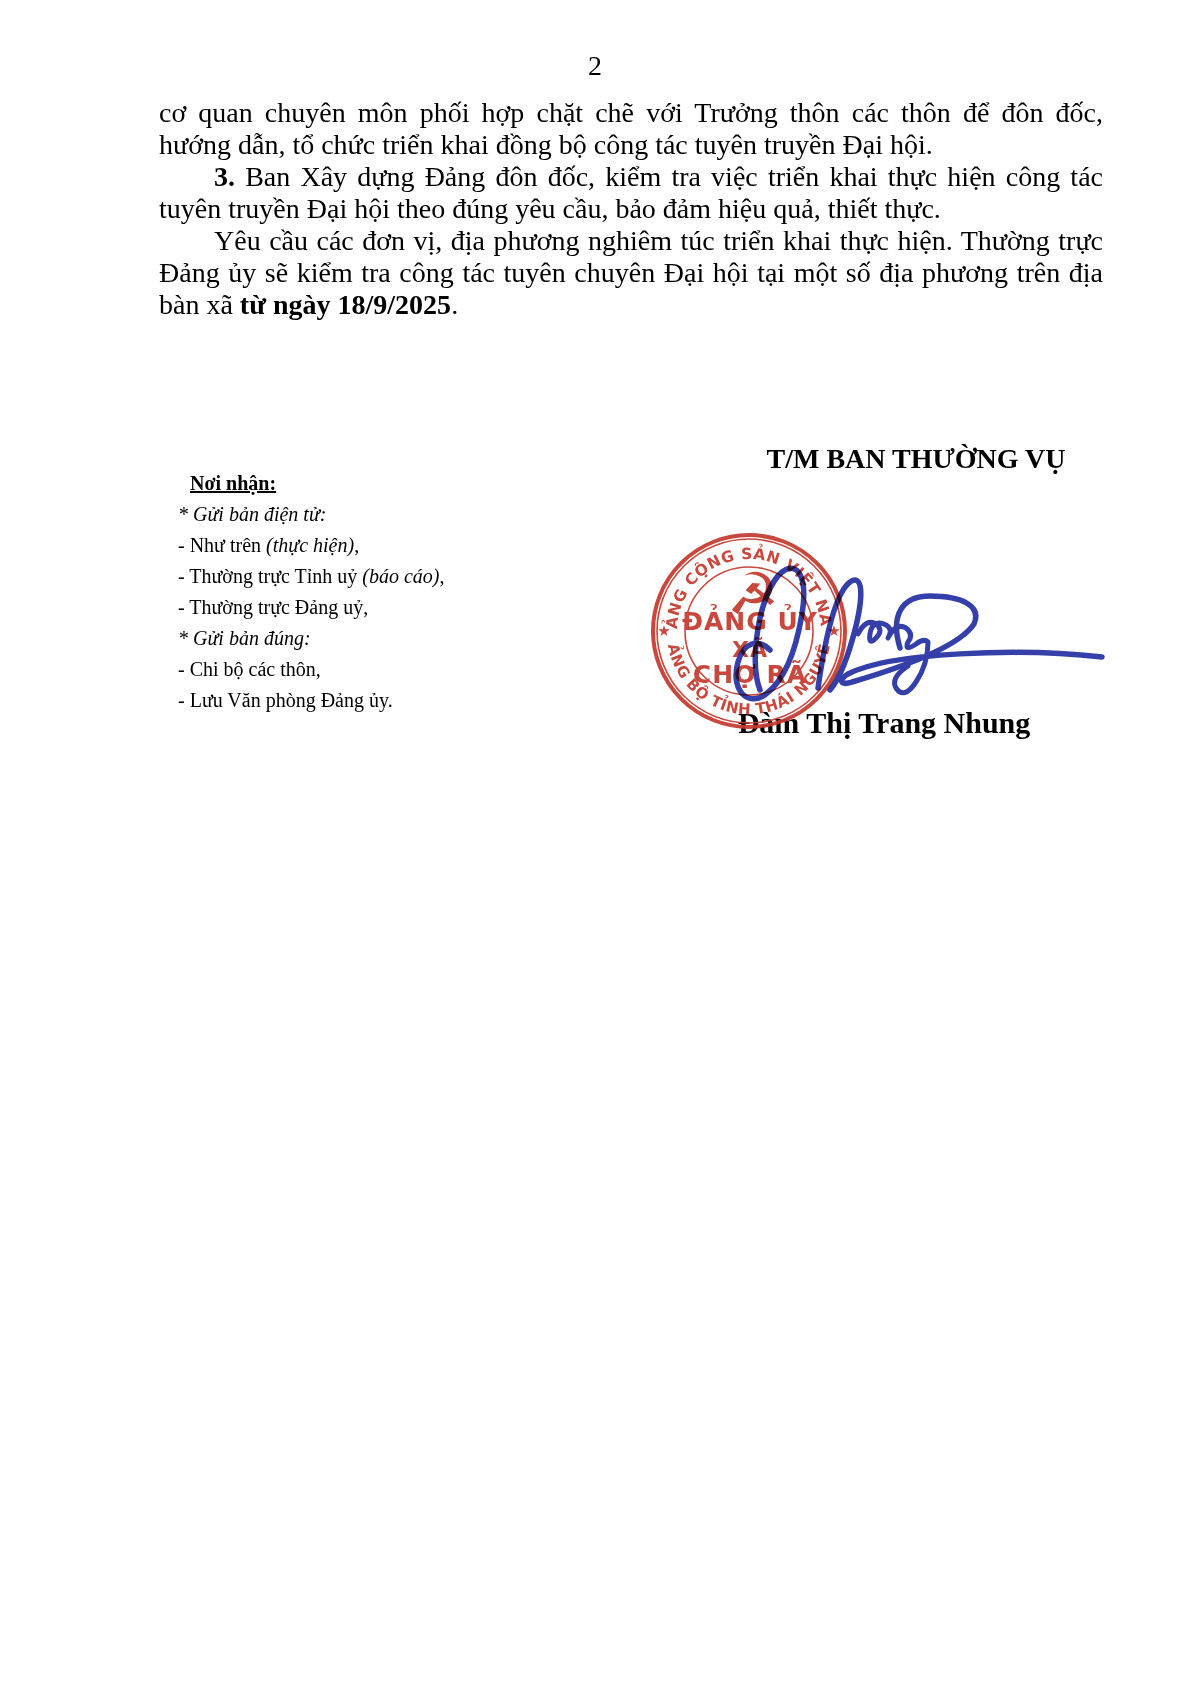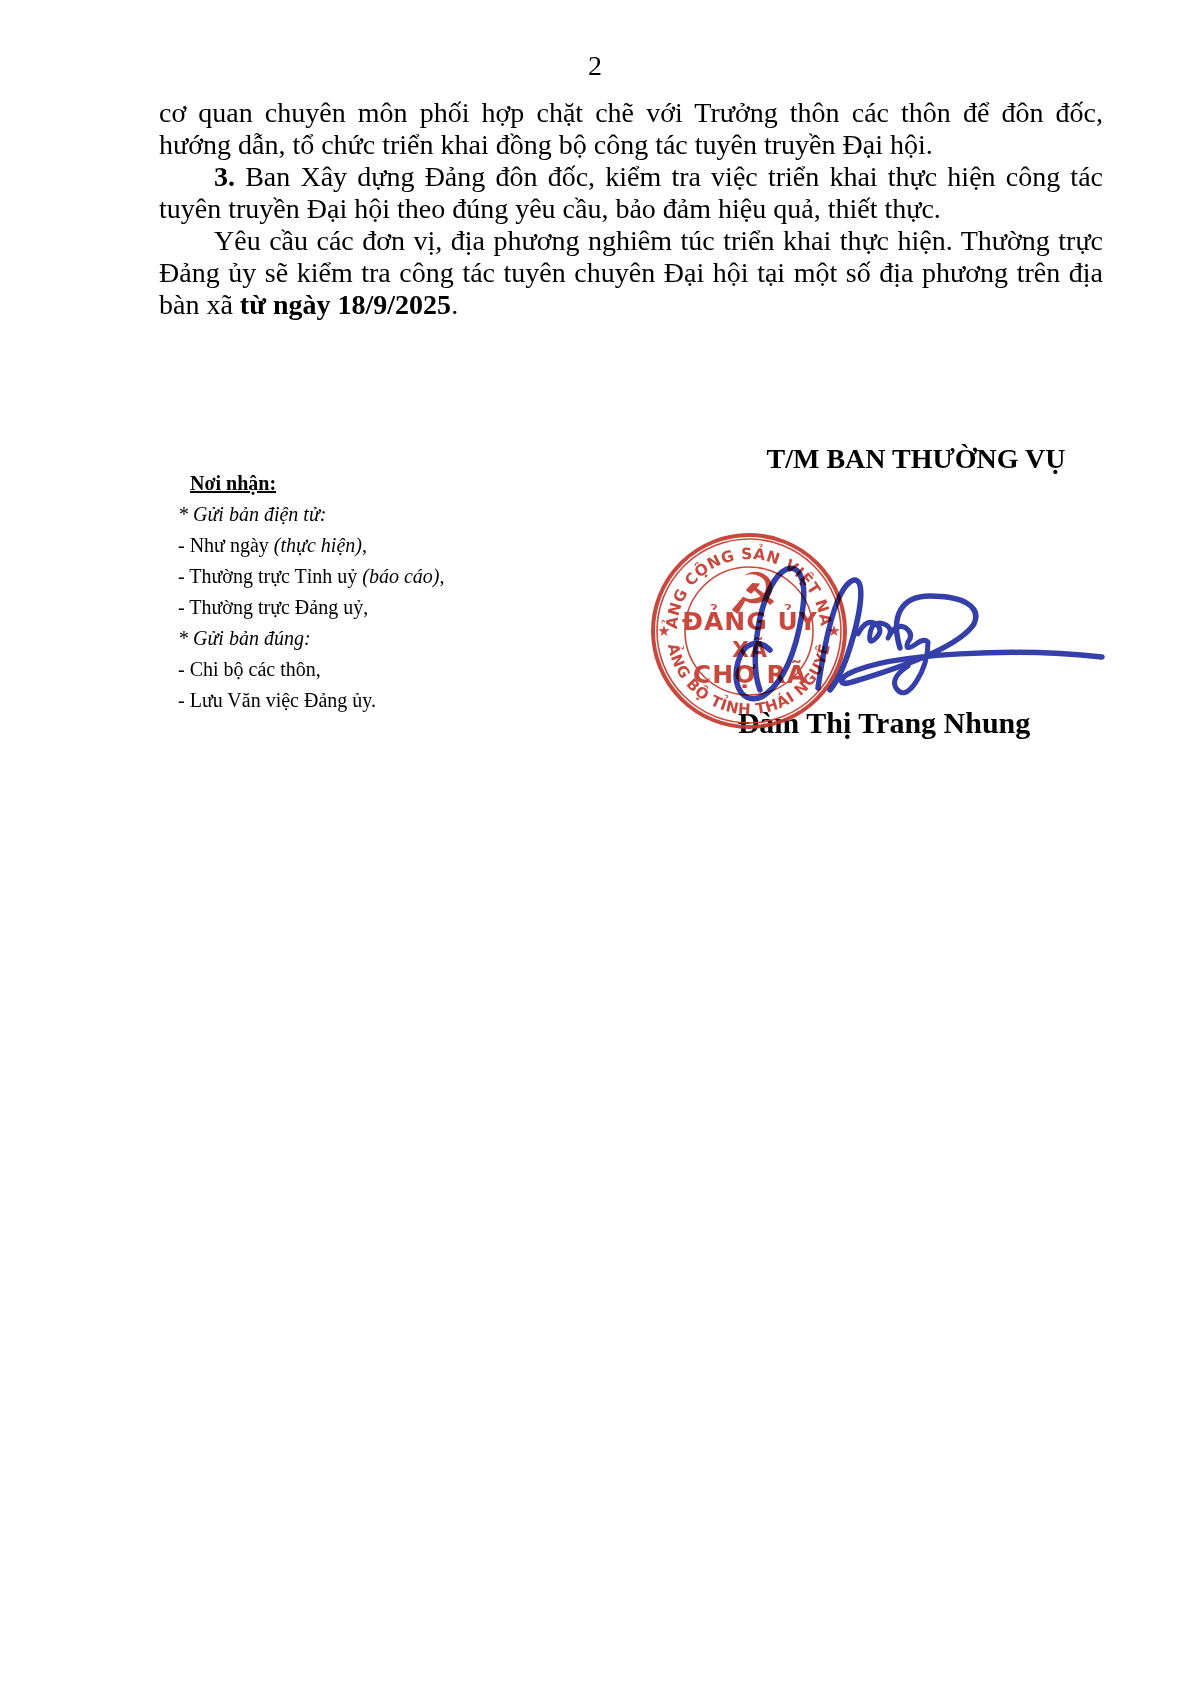--- a/index.html
+++ b/index.html
@@ -61,26 +61,26 @@
     <p><span>cơ quan chuyên môn phối hợp chặt chẽ với Trưởng thôn các thôn để đôn đốc, hướng dẫn, tổ chức triển khai đồng bộ công tác tuyên truyền Đại hội.</span></p>
     <p class="spaced indent"><b>3.</b><span> Ban Xây dựng Đảng đôn đốc, kiểm tra việc triển khai thực hiện công tác tuyên truyền Đại hội theo đúng yêu cầu, bảo đảm hiệu quả, thiết thực.</span></p>
     <p class="spaced indent"><span>Yêu cầu các đơn vị, địa phương nghiêm túc triển khai thực hiện. Thường trực Đảng ủy sẽ kiểm tra công tác tuyên chuyên Đại hội tại một số địa phương trên địa bàn xã </span><b>từ ngày 18/9/2025</b><span>.</span></p>
   </div>
 
   <div class="closing">
 
     <div class="recipients">
       <div class="heading">Nơi nhận:</div>
       <div><span></span><em>* Gửi bản điện tử:</em><em></em><span></span></div>
-      <div><span>- Như ngày </span><em></em><em>(thực hiện)</em><span>,</span></div>
+      <div><span>- Như trên </span><em></em><em>(thực hiện)</em><span>,</span></div>
       <div><span>- Thường trực Tỉnh uỷ </span><em></em><em>(báo cáo)</em><span>,</span></div>
       <div><span>- Thường trực Đảng uỷ,</span><em></em><em></em><span></span></div>
       <div><span></span><em>* Gửi bản đúng:</em><em></em><span></span></div>
       <div><span>- Chi bộ các thôn,</span><em></em><em></em><span></span></div>
-      <div><span>- Lưu Văn việc Đảng ủy.</span><em></em><em></em><span></span></div>
+      <div><span>- Lưu Văn phòng Đảng ủy.</span><em></em><em></em><span></span></div>
     </div>
 
     <div class="sig-right">
       <div class="authority">T/M BAN THƯỜNG VỤ</div>
     </div>
 
     <div class="signer">Đàm Thị Trang Nhung</div>
 
     <svg class="seal-svg" viewBox="0 0 200 200" aria-hidden="true">
       <g fill="none" stroke="#c43b30">

